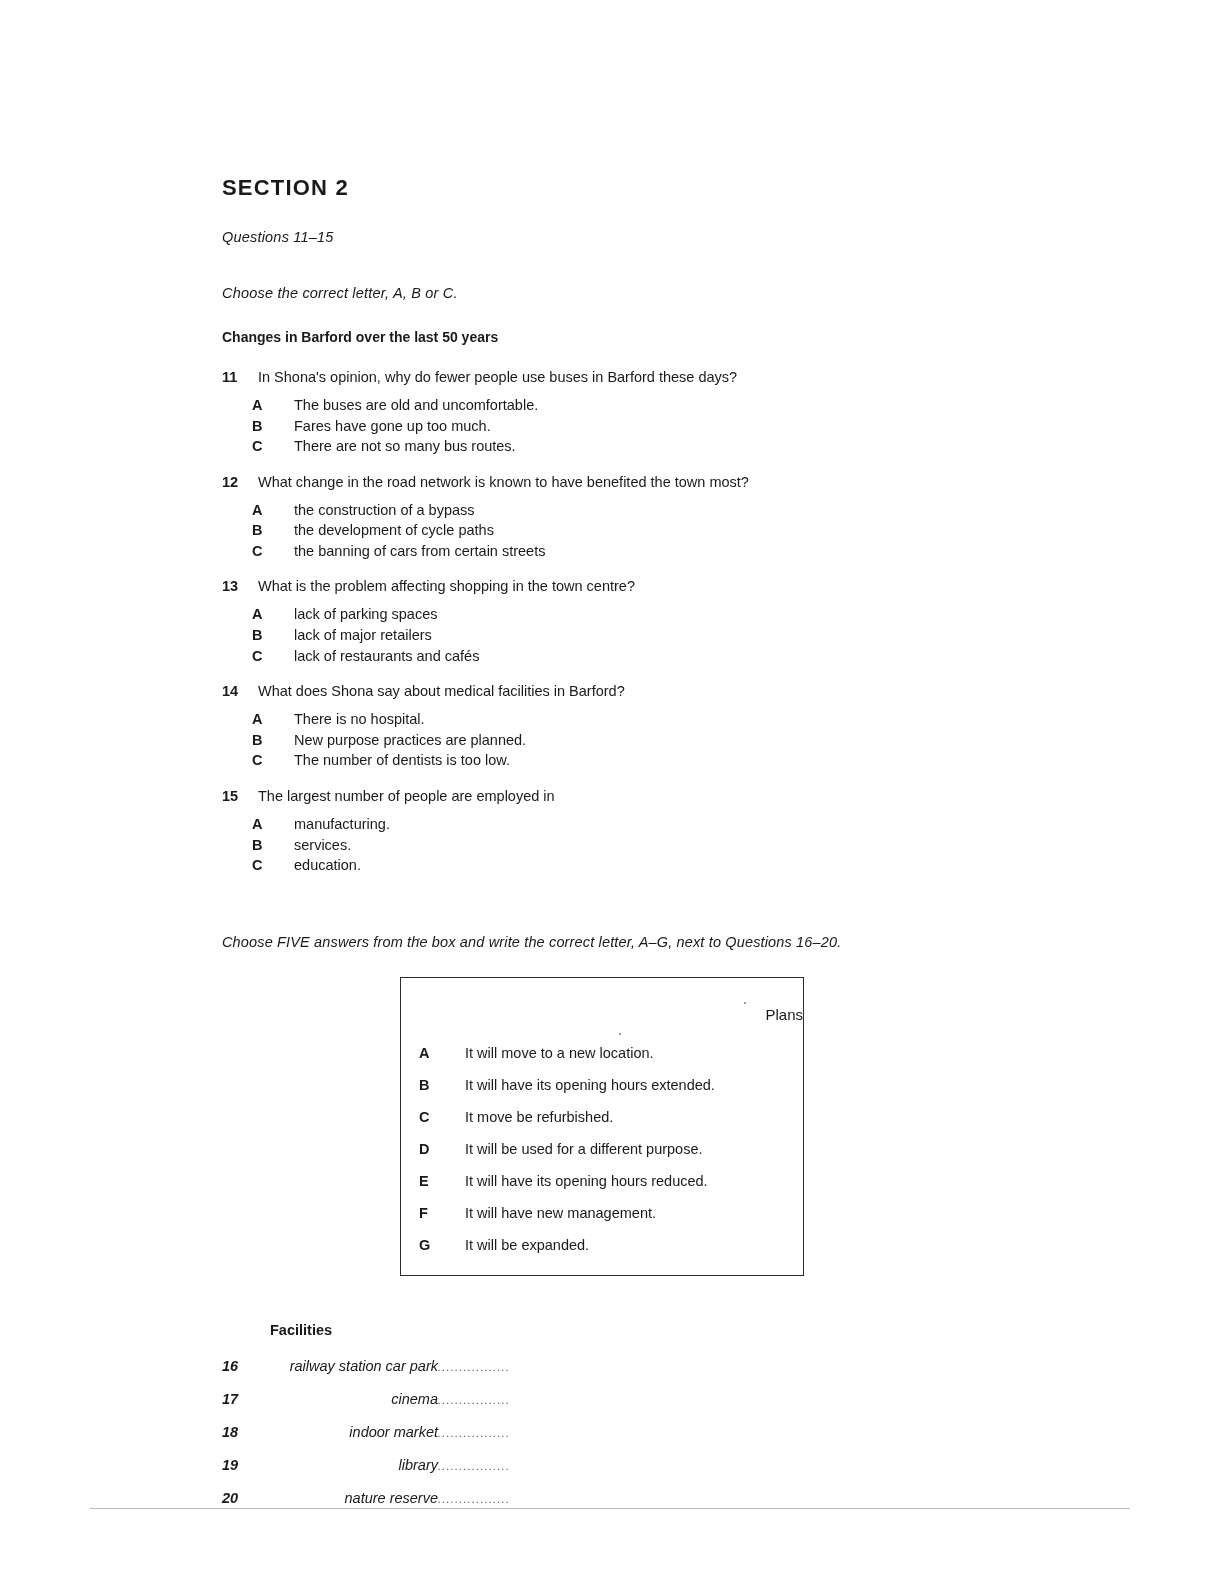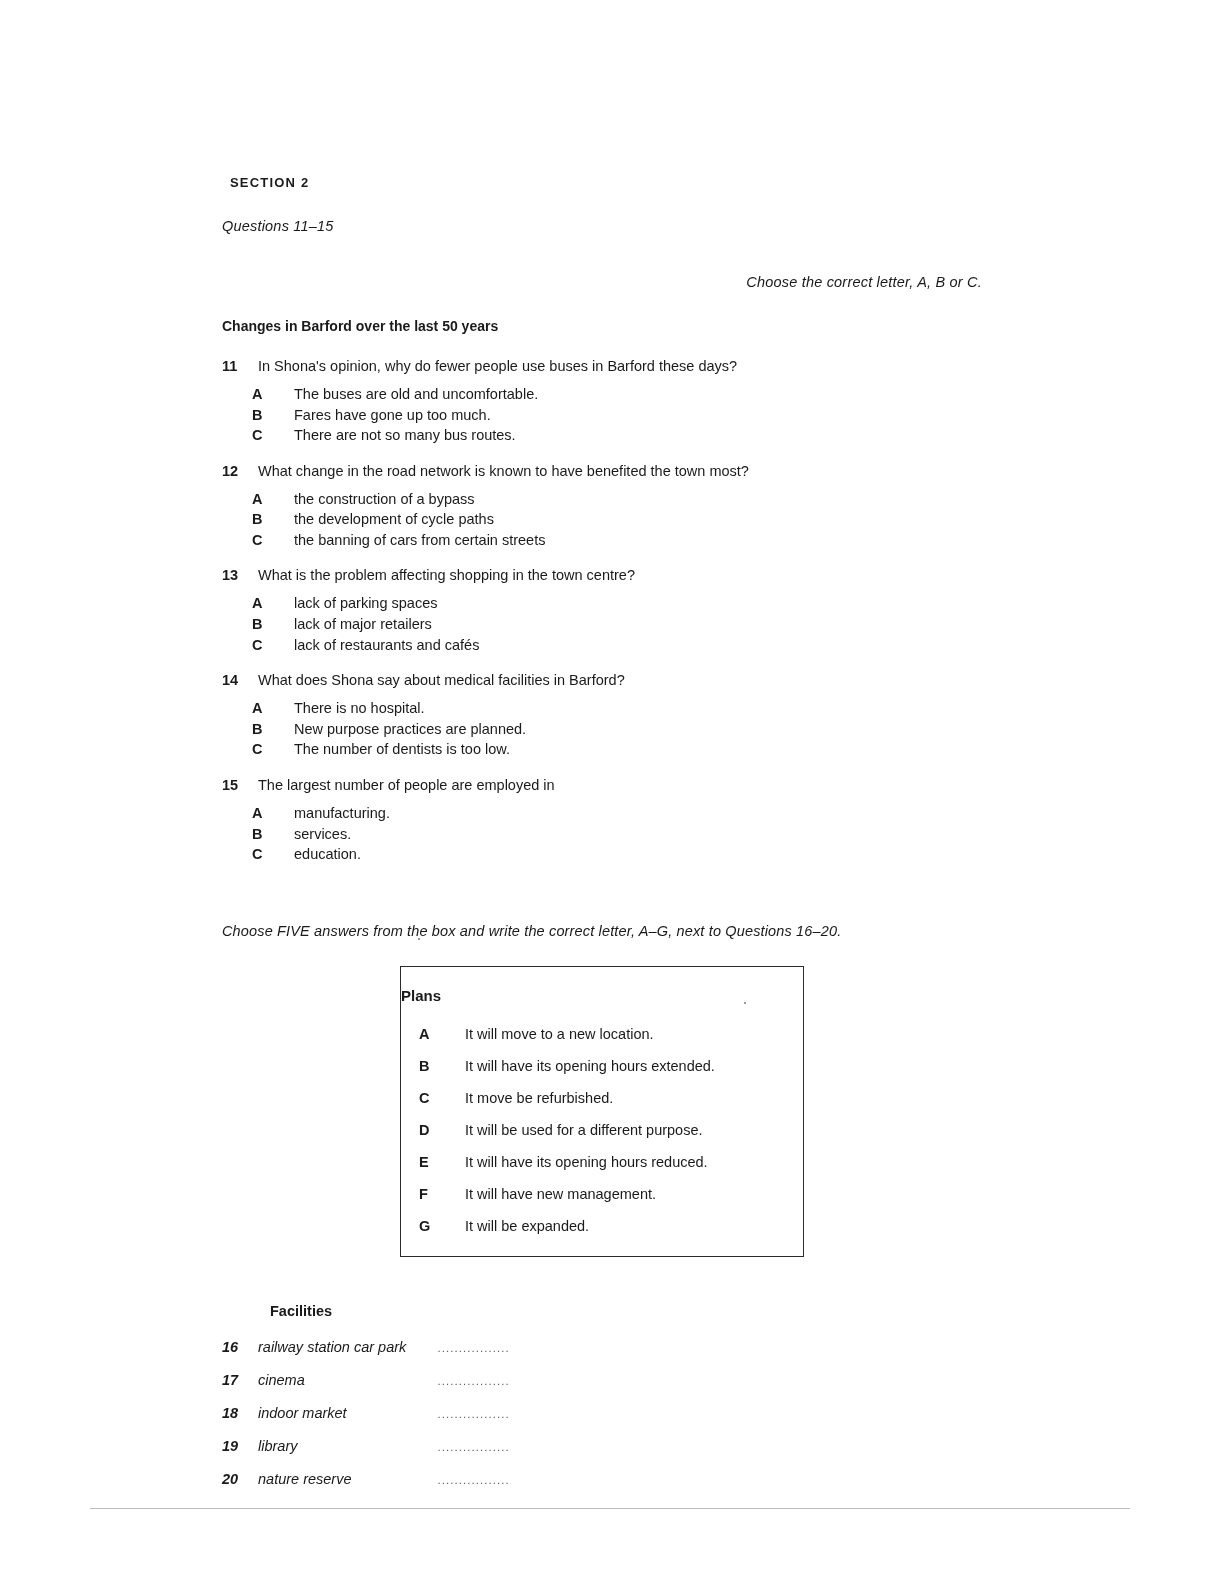--- a/index.html
+++ b/index.html
@@ -21,37 +21,36 @@
     width: 1225px;
     height: 1585px;
   }
   .content {
     position: absolute;
     left: 222px;
     top: 175px;
     width: 760px;
   }
   .section-title {
-    font-size: 13px;
+    font-size: 22px;
     font-weight: bold;
     letter-spacing: 1.2px;
-    margin: 0 0 28px 8px;
+    margin: 0 0 28px 0;
   }
   .questions-range {
     font-size: 14.5px;
     font-style: italic;
     margin: 0 0 40px 0;
     letter-spacing: 0.2px;
   }
   .instruction {
     font-size: 14.5px;
     font-style: italic;
     margin: 0 0 28px 0;
     letter-spacing: 0.2px;
-    text-align: right;
   }
   .topic-heading {
     font-size: 14px;
     font-weight: bold;
     margin: 0 0 24px 0;
   }
   .q-block {
     margin-bottom: 17px;
   }
   .q-line {
@@ -100,24 +99,25 @@
     justify-content: center;
     margin-top: 16px;
   }
   .plans-box {
     border: 1px solid #2b2b2b;
     width: 404px;
     box-sizing: border-box;
     padding: 20px 0 22px 0;
   }
   .plans-title {
-    text-align: left;
-    font-weight: bold;
+    text-align: right;
+    font-weight: normal;
     font-size: 15px;
     margin-bottom: 22px;
+    margin-top: 8px;
   }
   .plan-row {
     display: flex;
     font-size: 14.5px;
     padding: 0 0 0 18px;
     margin-bottom: 16px;
   }
   .plan-row:last-child {
     margin-bottom: 0;
   }
@@ -142,20 +142,21 @@
     font-style: italic;
   }
   .fac-num {
     width: 36px;
     flex: 0 0 36px;
     font-weight: bold;
   }
   .fac-label {
     width: 180px;
     flex: 0 0 180px;
+    text-align: right;
   }
   .fac-dots {
     width: 70px;
     flex: 0 0 70px;
     font-size: 11px;
     color: #555;
     letter-spacing: 1.2px;
     white-space: nowrap;
     overflow: hidden;
   }

